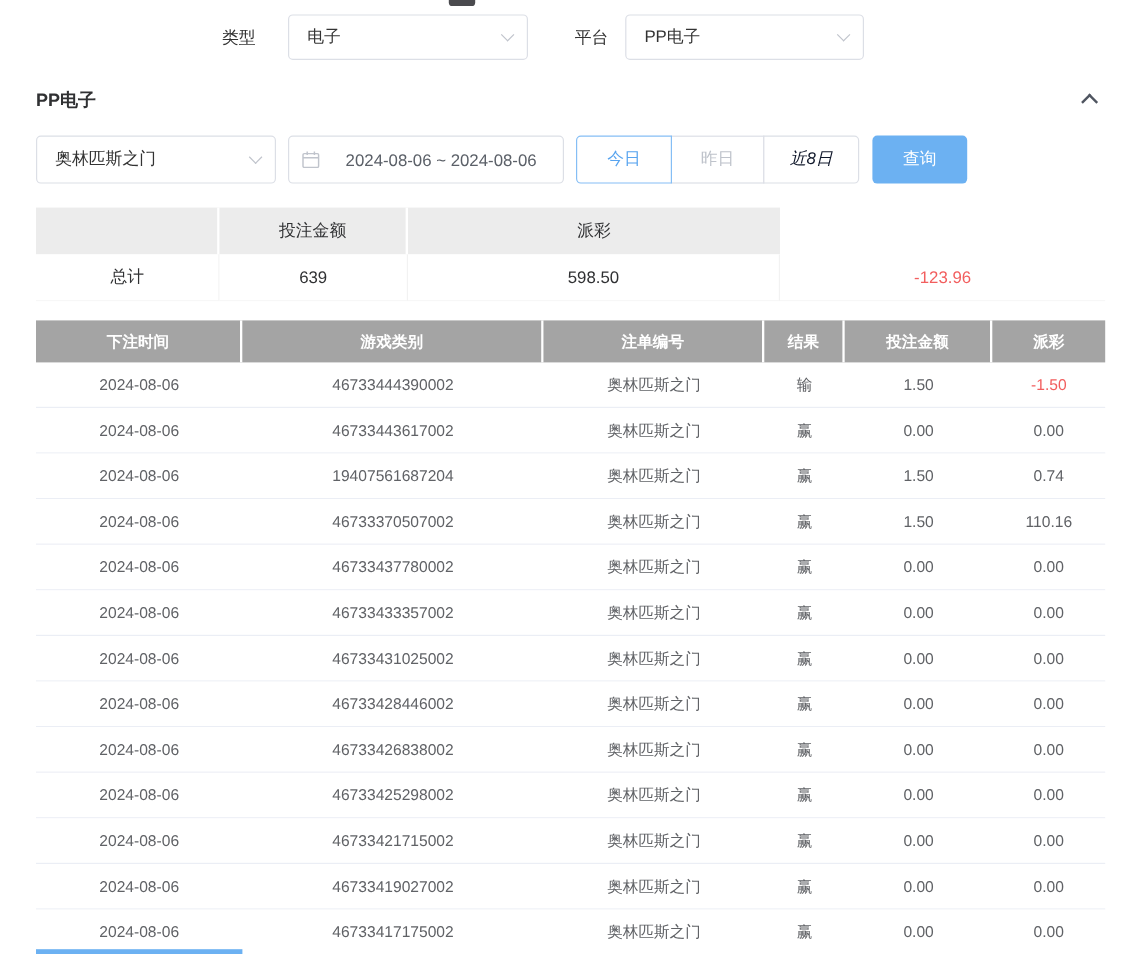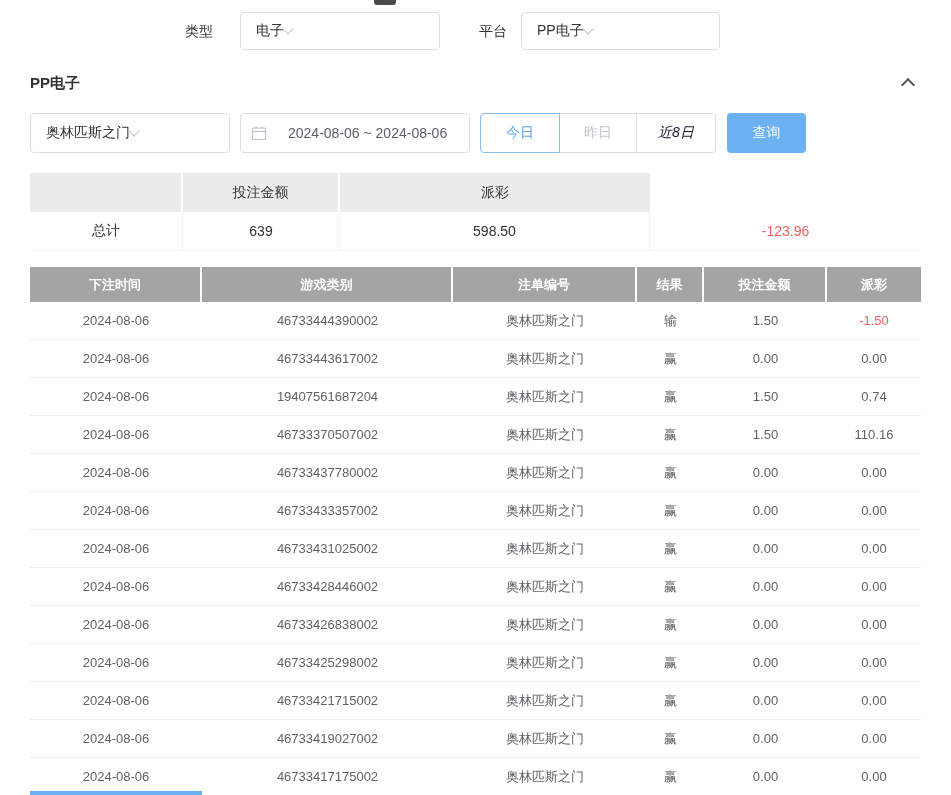--- a/index.html
+++ b/index.html
@@ -8,21 +8,21 @@
   .page { position: relative; width: 951px; height: 795px; overflow: hidden; background:#fff; color:#333; font-size:14px; }
   .abs { position:absolute; }
 
   
   .top-blip { left:374px; top:0; width:22px; height:5px; background:#4a4a4e; border-radius:0 0 3px 3px; }
 
   
   .flabel { font-size:14px; color:#333; line-height:14px; }
 
   
-  .select { display:flex; align-items:center; justify-content:flex-start; padding:0 12px 0 15px; border:1px solid #dcdfe6; border-radius:4px; background:#fff; cursor:pointer; }
+  .select { display:flex; align-items:center; justify-content:space-between; padding:0 12px 0 15px; border:1px solid #dcdfe6; border-radius:4px; background:#fff; cursor:pointer; }
   .select .val { font-size:14px; color:#333; white-space:nowrap; overflow:hidden; }
   .chev-down { width:8px; height:8px; border-right:1.5px solid #c0c4cc; border-bottom:1.5px solid #c0c4cc; transform:rotate(45deg); margin-top:-4px; flex:none; }
 
   
   .collapse-btn { width:26px; height:24px; display:flex; align-items:center; justify-content:center; cursor:pointer; background:transparent; border:none; }
   .chev-up { width:10px; height:10px; border-left:2px solid #4f5560; border-top:2px solid #4f5560; transform:rotate(45deg) ; margin-top:5px; }
 
   .section-title { font-size:15px; font-weight:bold; color:#303133; }
 
   

